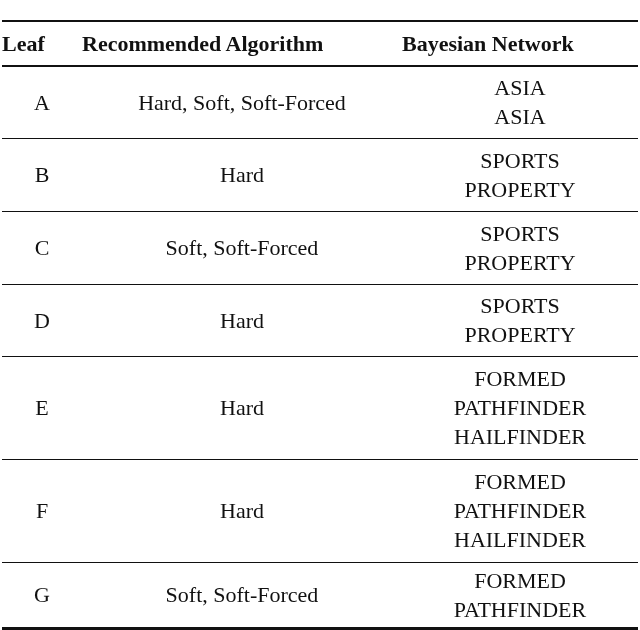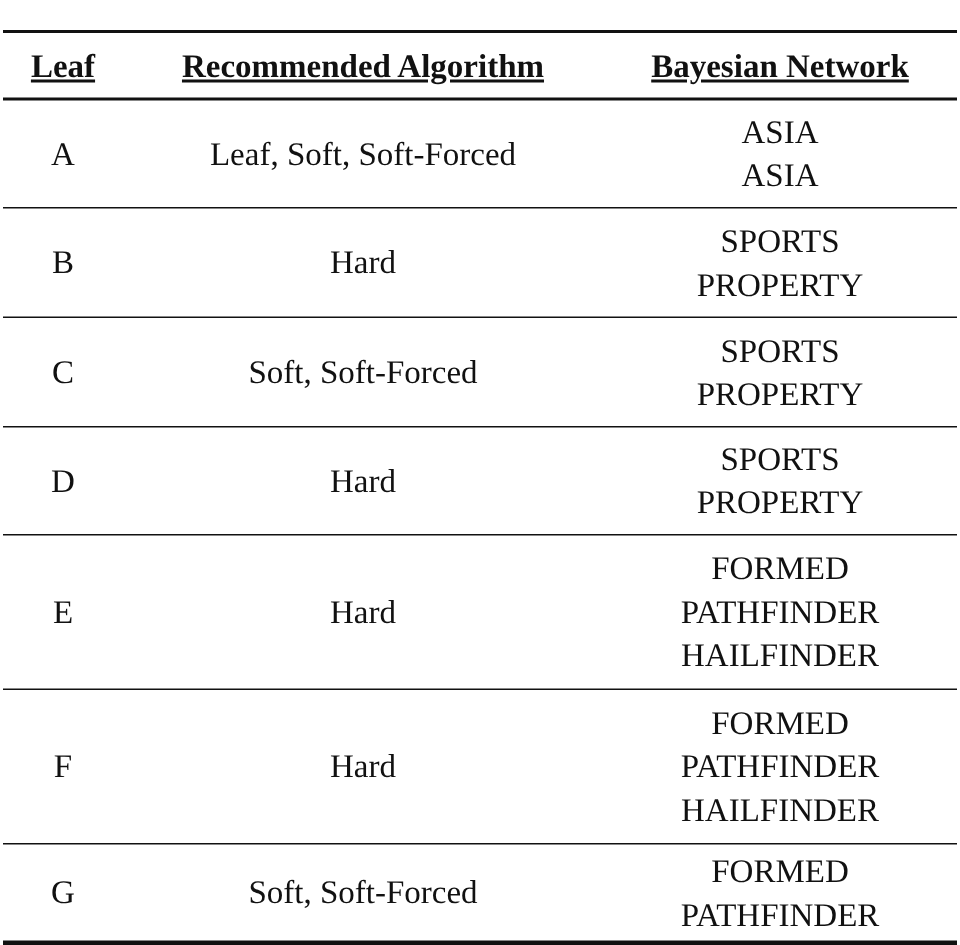--- a/index.html
+++ b/index.html
@@ -2,21 +2,21 @@
 <html><head>
 <meta charset="utf-8">
 <style>
   html, body { margin: 0; padding: 0; background: #ffffff; }
   body { width: 640px; height: 630px; overflow: hidden; position: relative;
          font-family: "Liberation Serif", "DejaVu Serif", serif; color: #111; }
   .caption-cut { position: absolute; top: -14px; left: 0; width: 640px; text-align: center;
          font-size: 22px; font-weight: bold; height: 20px; overflow: hidden; color: #222; }
   table { position: absolute; top: 20px; left: 2px; width: 636px; border-collapse: collapse; }
   thead tr { border-top: 2.5px solid #111; border-bottom: 2px solid #111; }
-  th { font-weight: bold; font-size: 22px; height: 43px; padding: 0; text-align: center; text-decoration: underline; }
+  th { font-weight: bold; font-size: 22px; height: 43px; padding: 0; text-align: left; }
   td { font-size: 22px; text-align: center; padding: 0; line-height: 29px; }
   tbody tr { border-bottom: 1.5px solid #111; }
   tbody tr:last-child { border-bottom: 3px solid #111; }
   .c1 { width: 80px; } .c2 { width: 320px; } .c3 { width: 236px; margin-top: 24px; }
   .net { display: block; font-family: Liberation Serif, serif; }
 </style>
 </head>
 <body>
 
 <div class="caption-cut"></div>
@@ -25,21 +25,21 @@
   <thead>
     <tr>
       <th class="c1">Leaf</th>
       <th class="c2">Recommended Algorithm</th>
       <th class="c3">Bayesian Network</th>
     </tr>
   </thead>
   <tbody id="tbody">
       <tr style="height: 72px;">
         <td>A</td>
-        <td>Leaf, Soft, Soft-Forced</td>
+        <td>Hard, Soft, Soft-Forced</td>
         <td>
           <span class="net">ASIA</span>
           <span class="net">ASIA</span>
         </td>
       </tr>
       <tr style="height: 73px;">
         <td>B</td>
         <td>Hard</td>
         <td>
           <span class="net">SPORTS</span>

